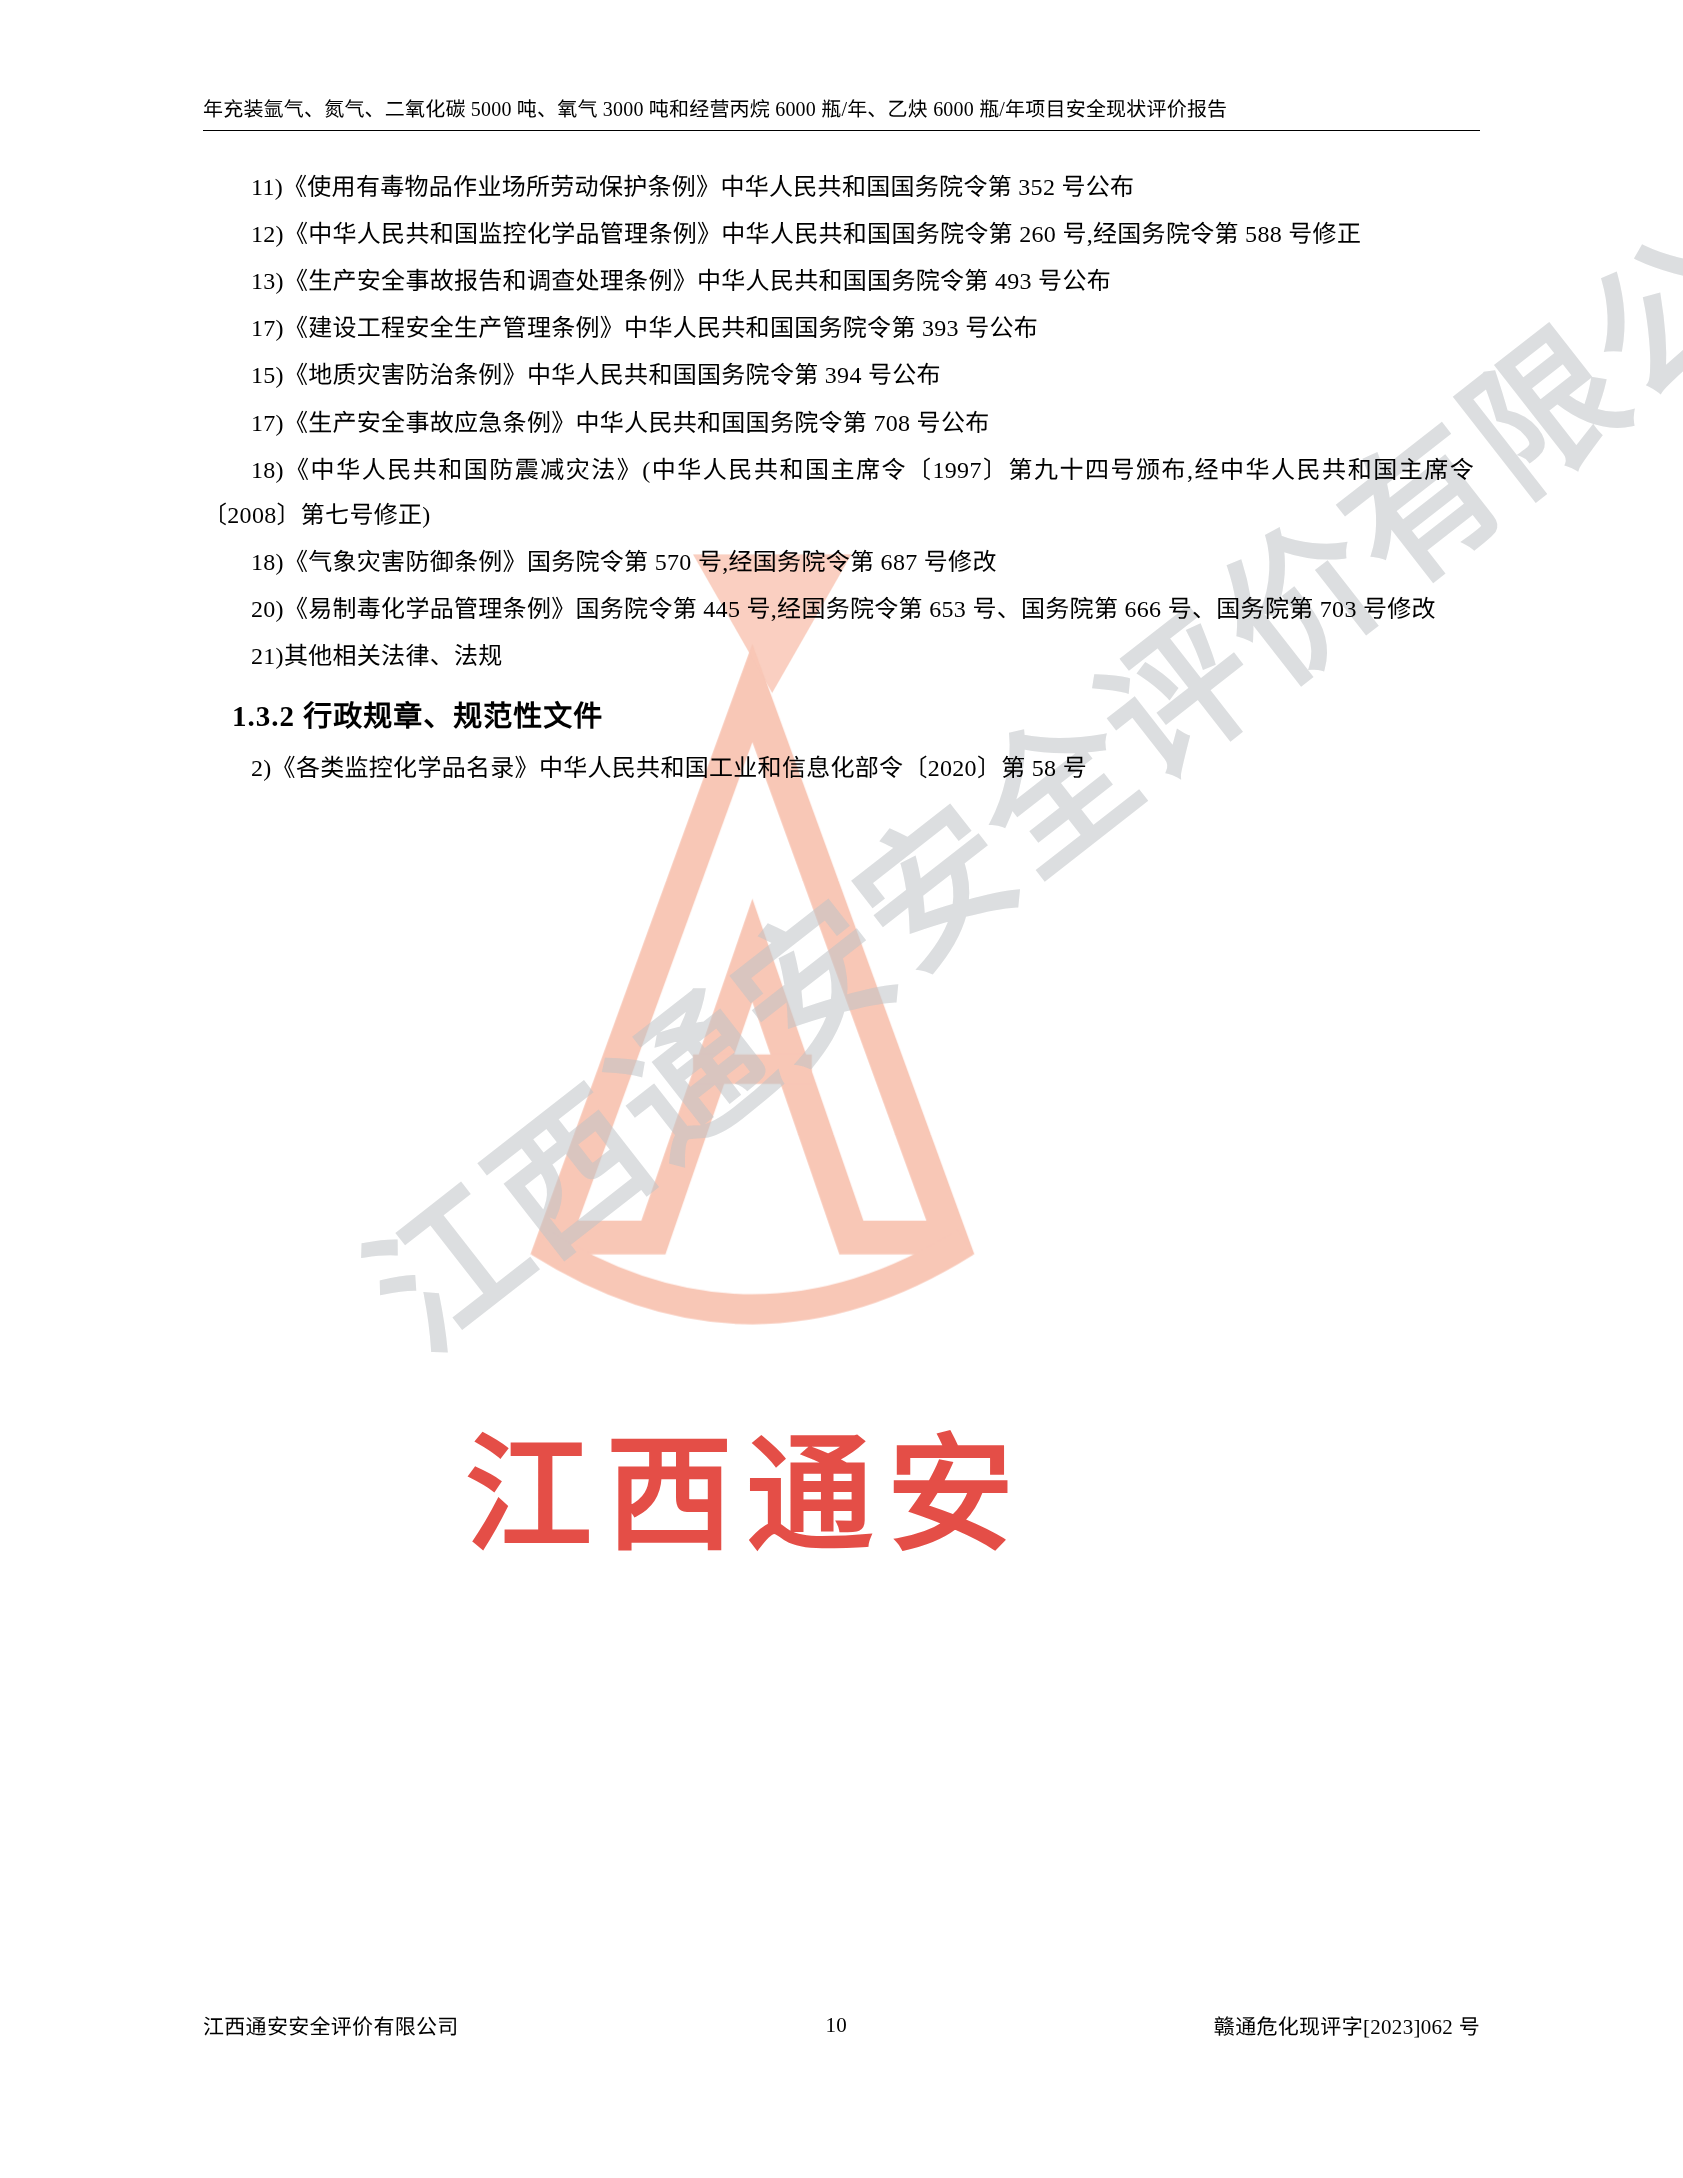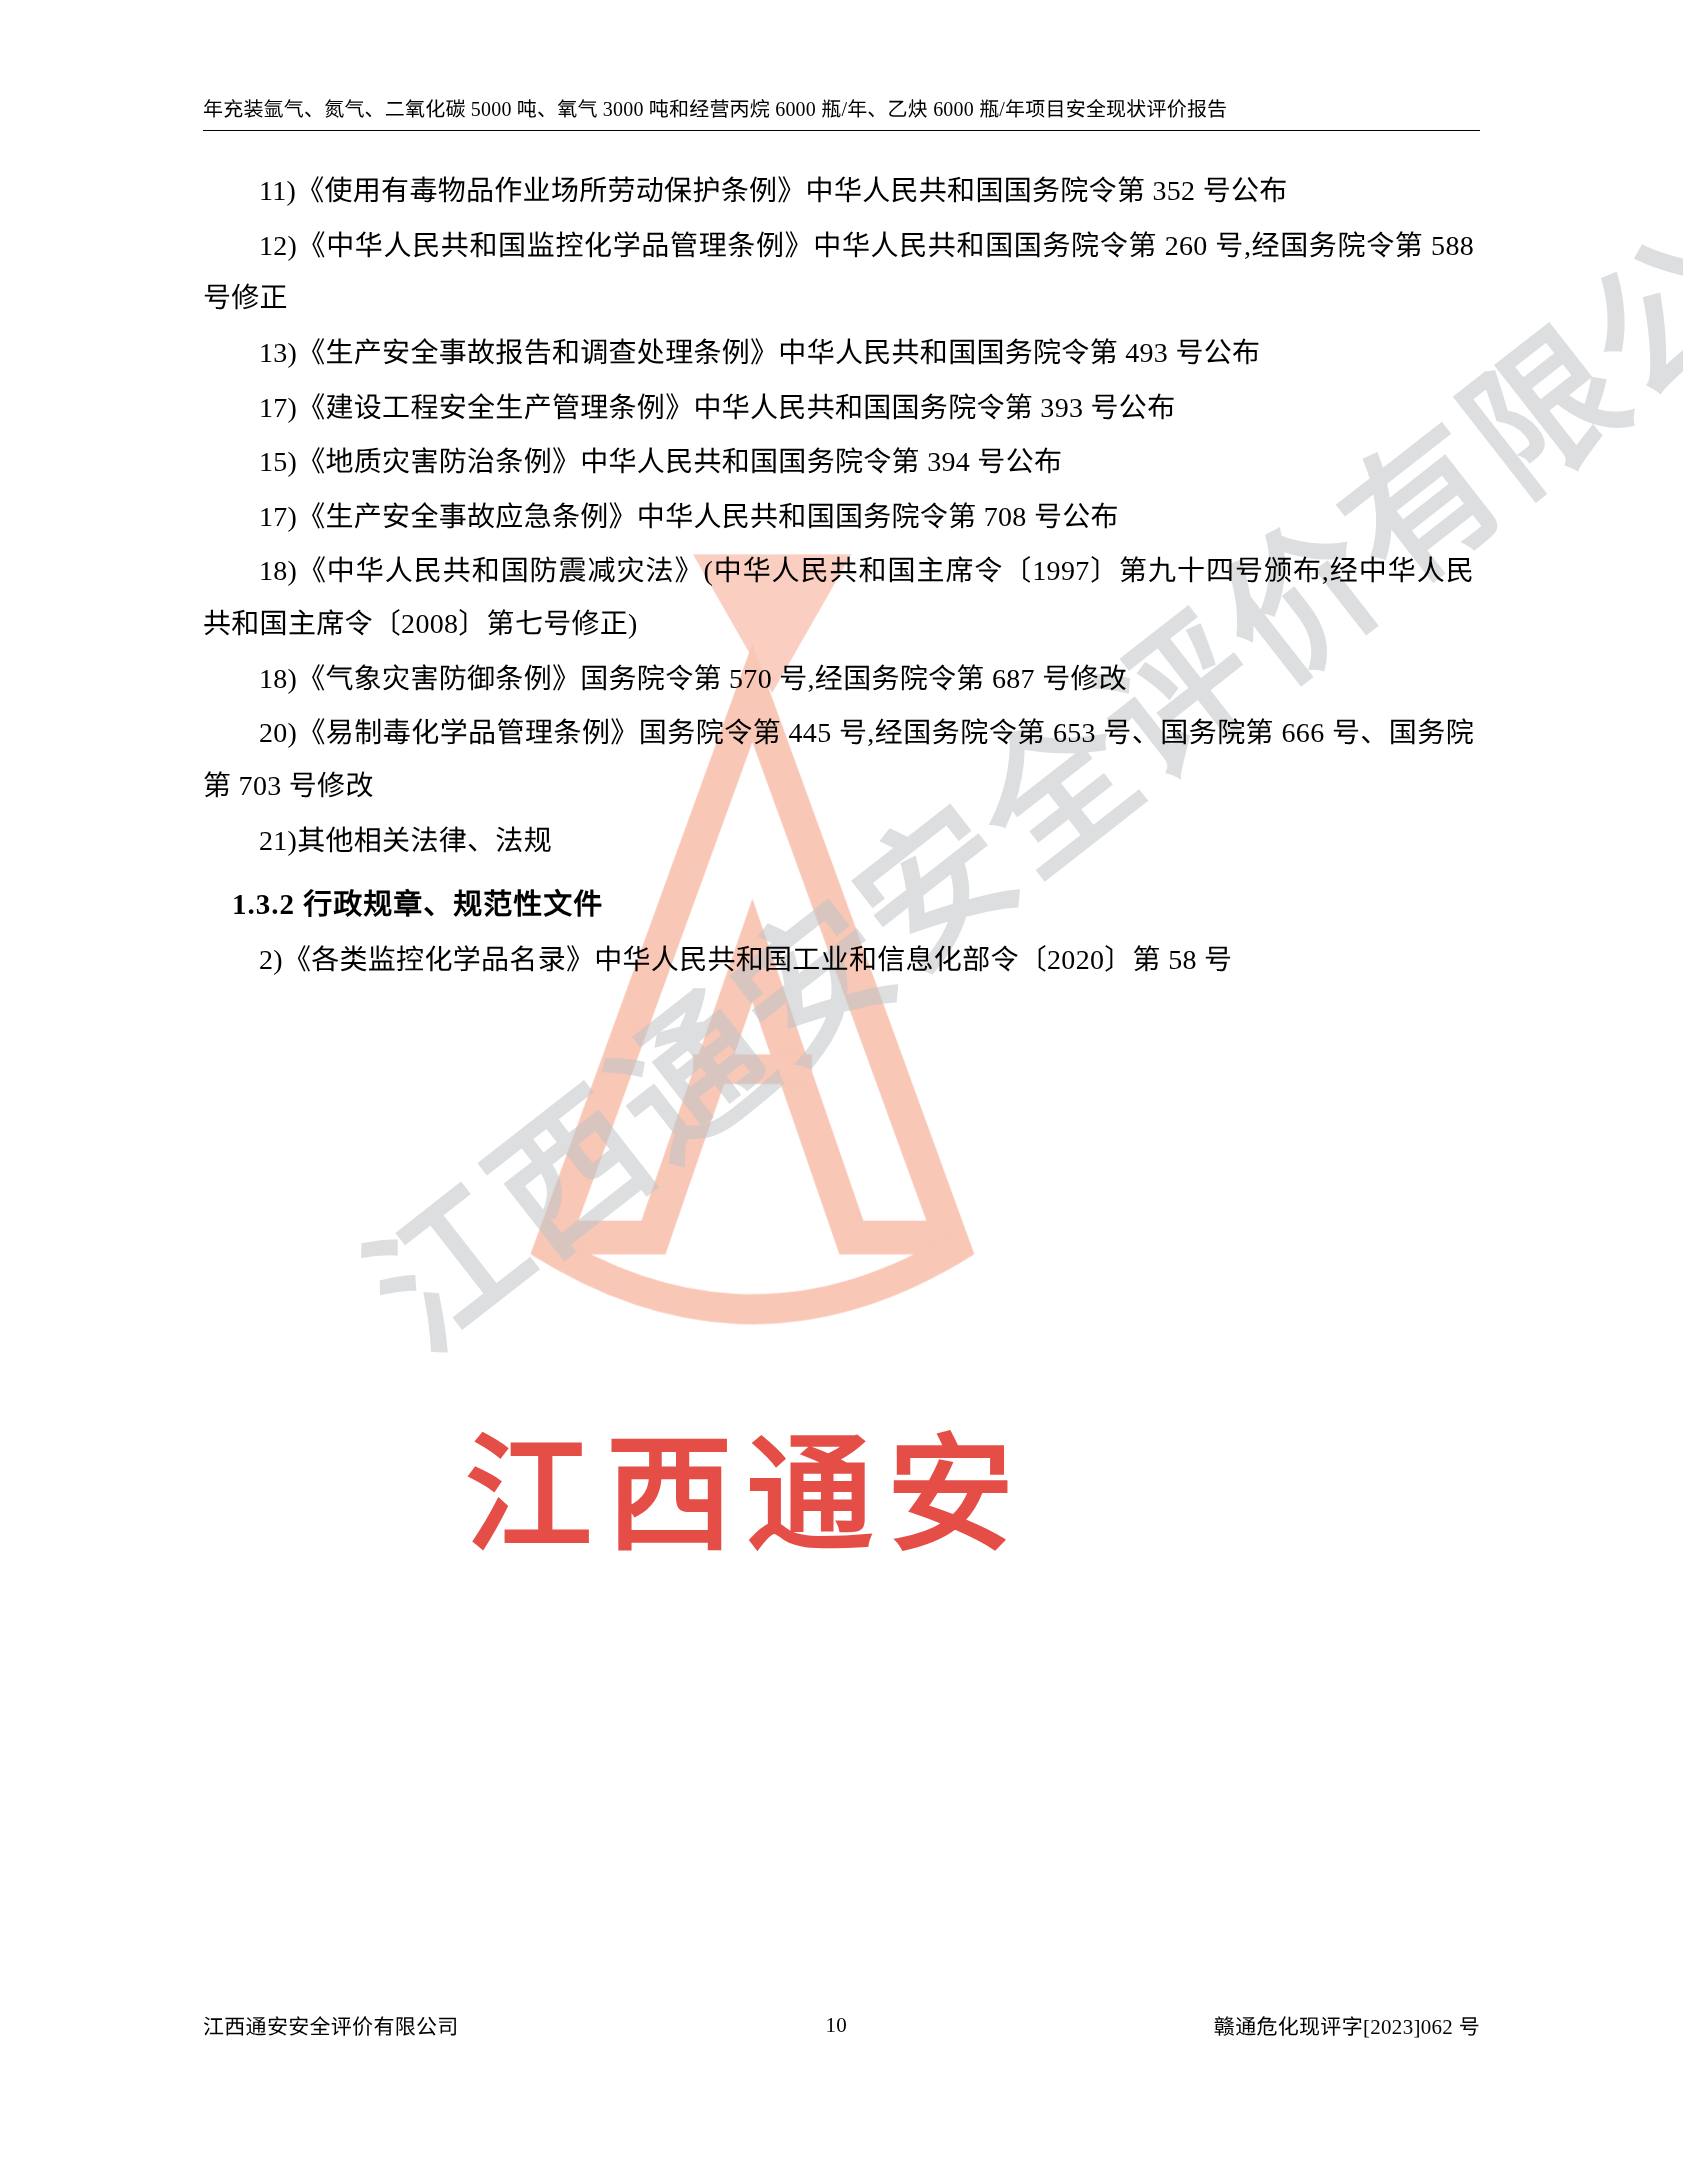--- a/index.html
+++ b/index.html
@@ -52,21 +52,21 @@
     color: #000;
     padding-bottom: 6px;
     white-space: nowrap;
   }
   .header-rule {
     border-bottom: 1.6px solid #000;
     margin-bottom: 34px;
   }
 
   .para {
-    font-size: 28px;
+    font-size: 24px;
     line-height: 1.88;
     text-indent: 2em;
     text-align: justify;
     margin: 0 6px 2px 0;
     letter-spacing: 0.3px;
   }
 
   .heading {
     font-size: 29px;
     line-height: 1.9;

